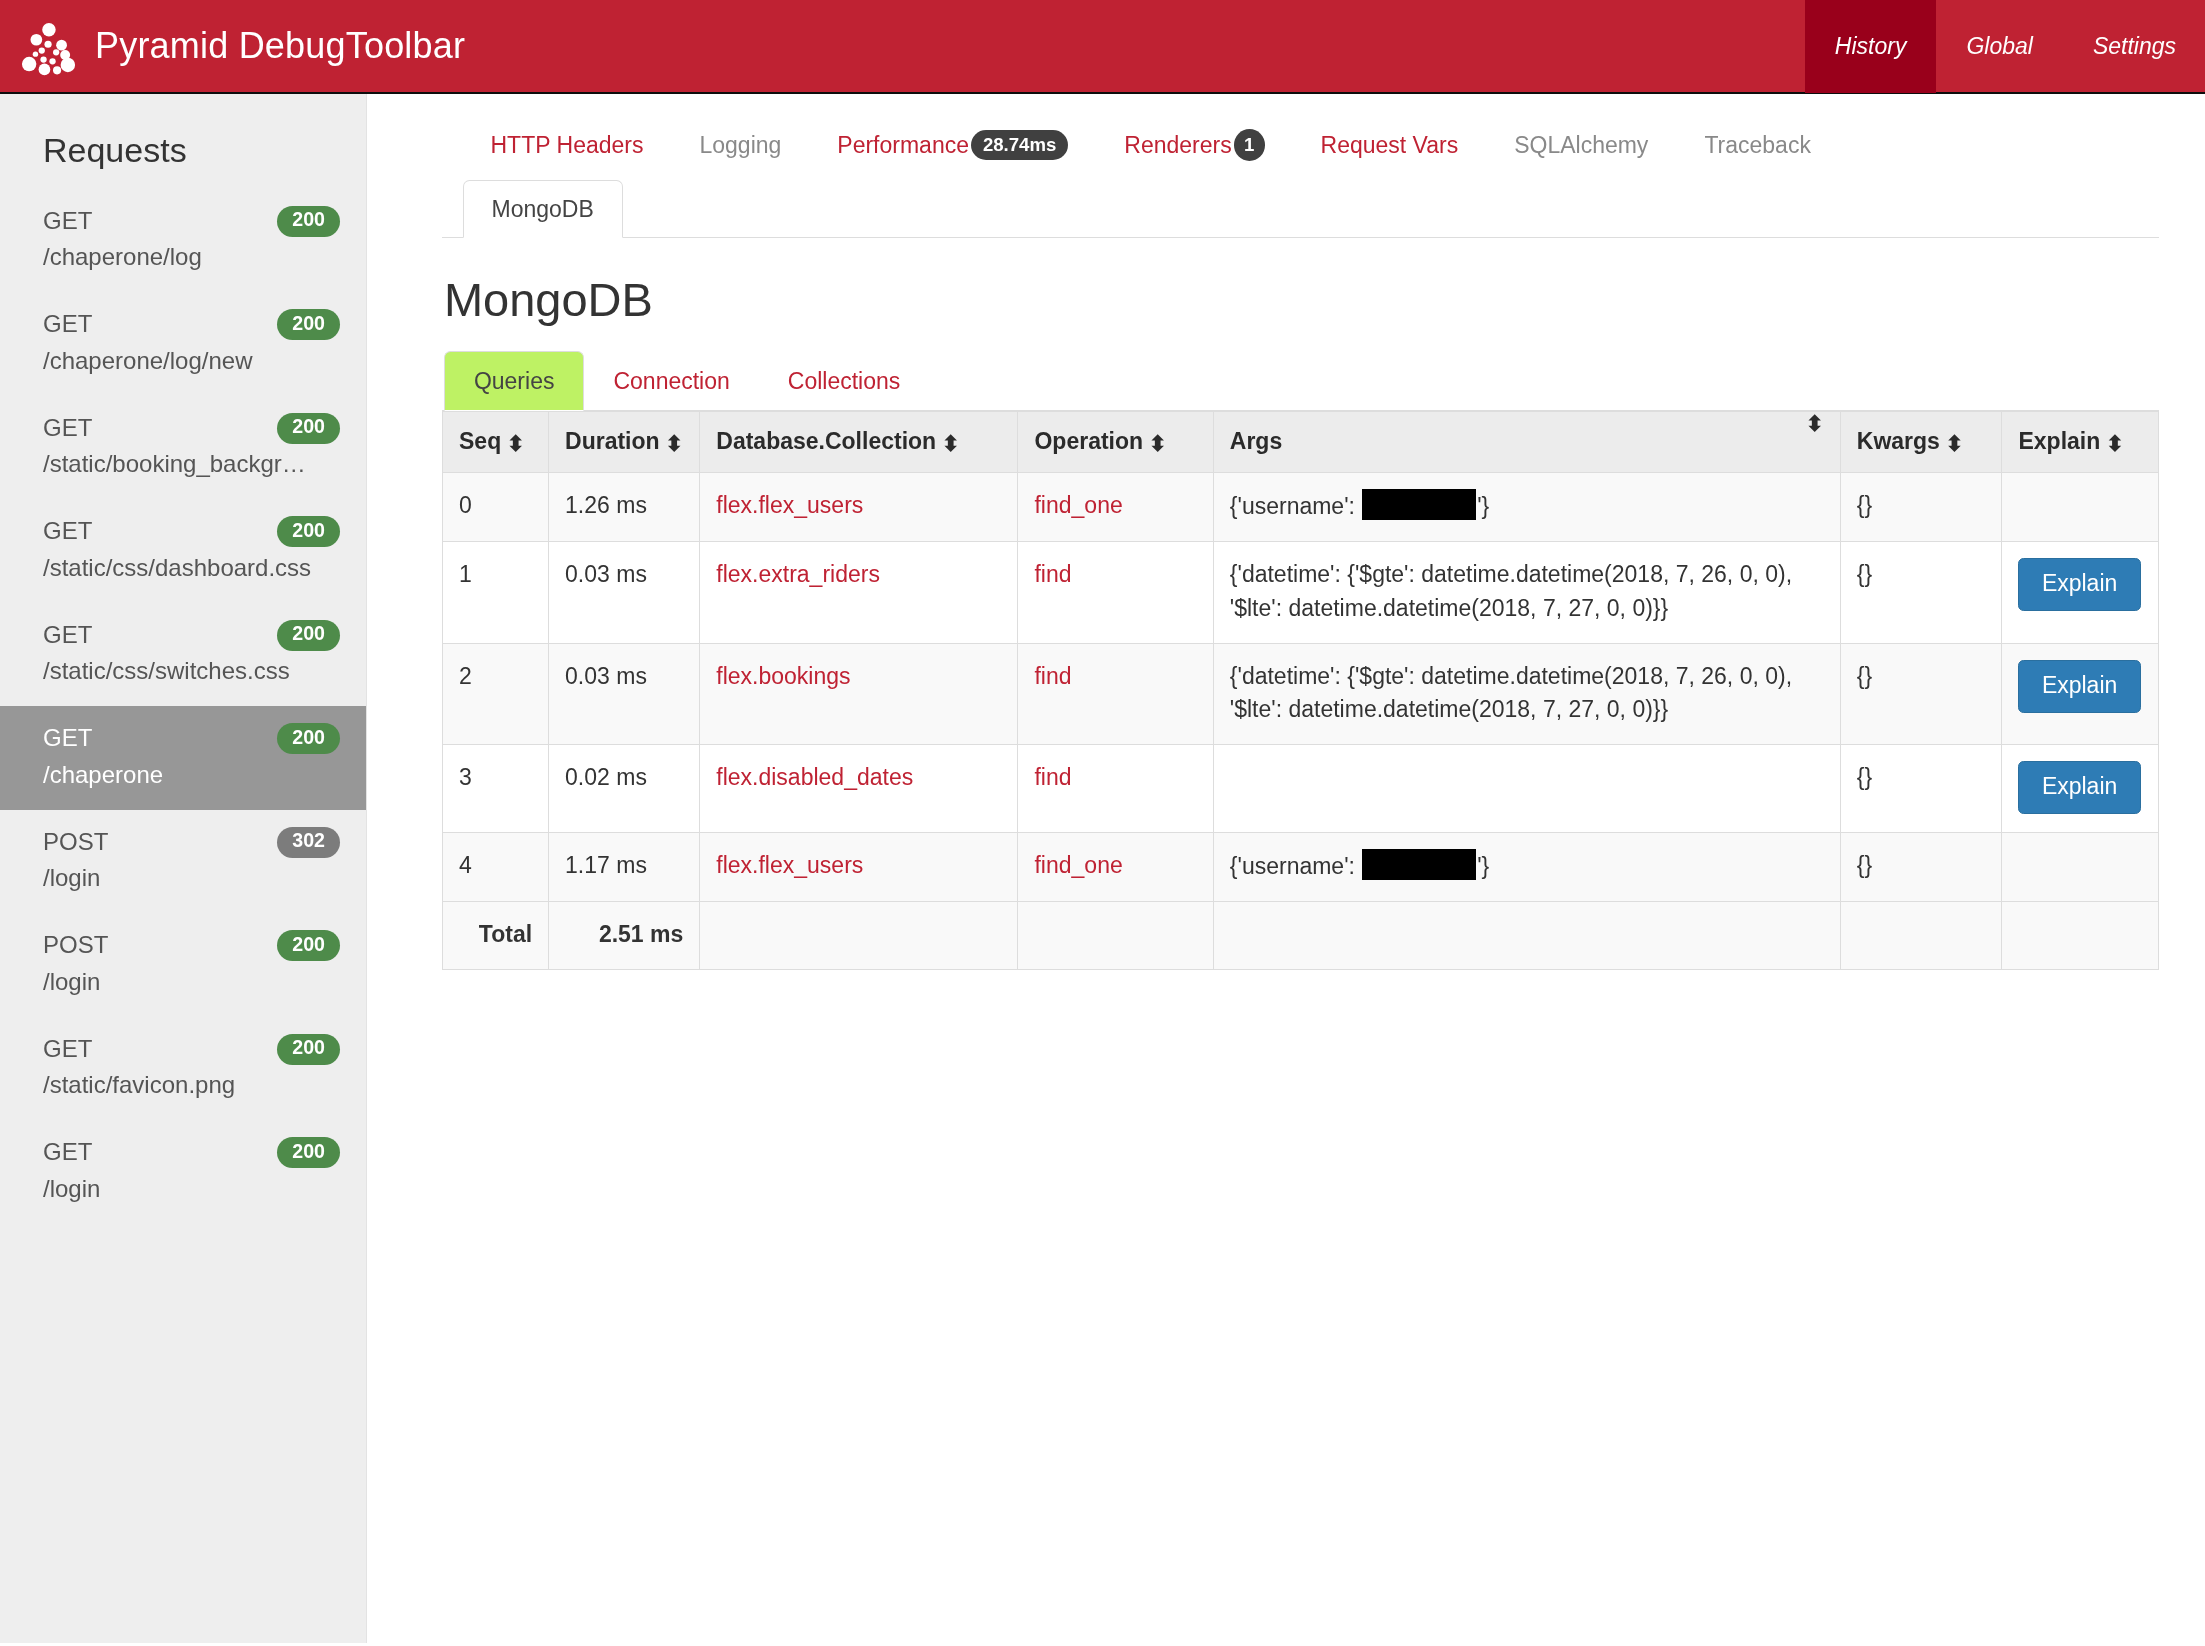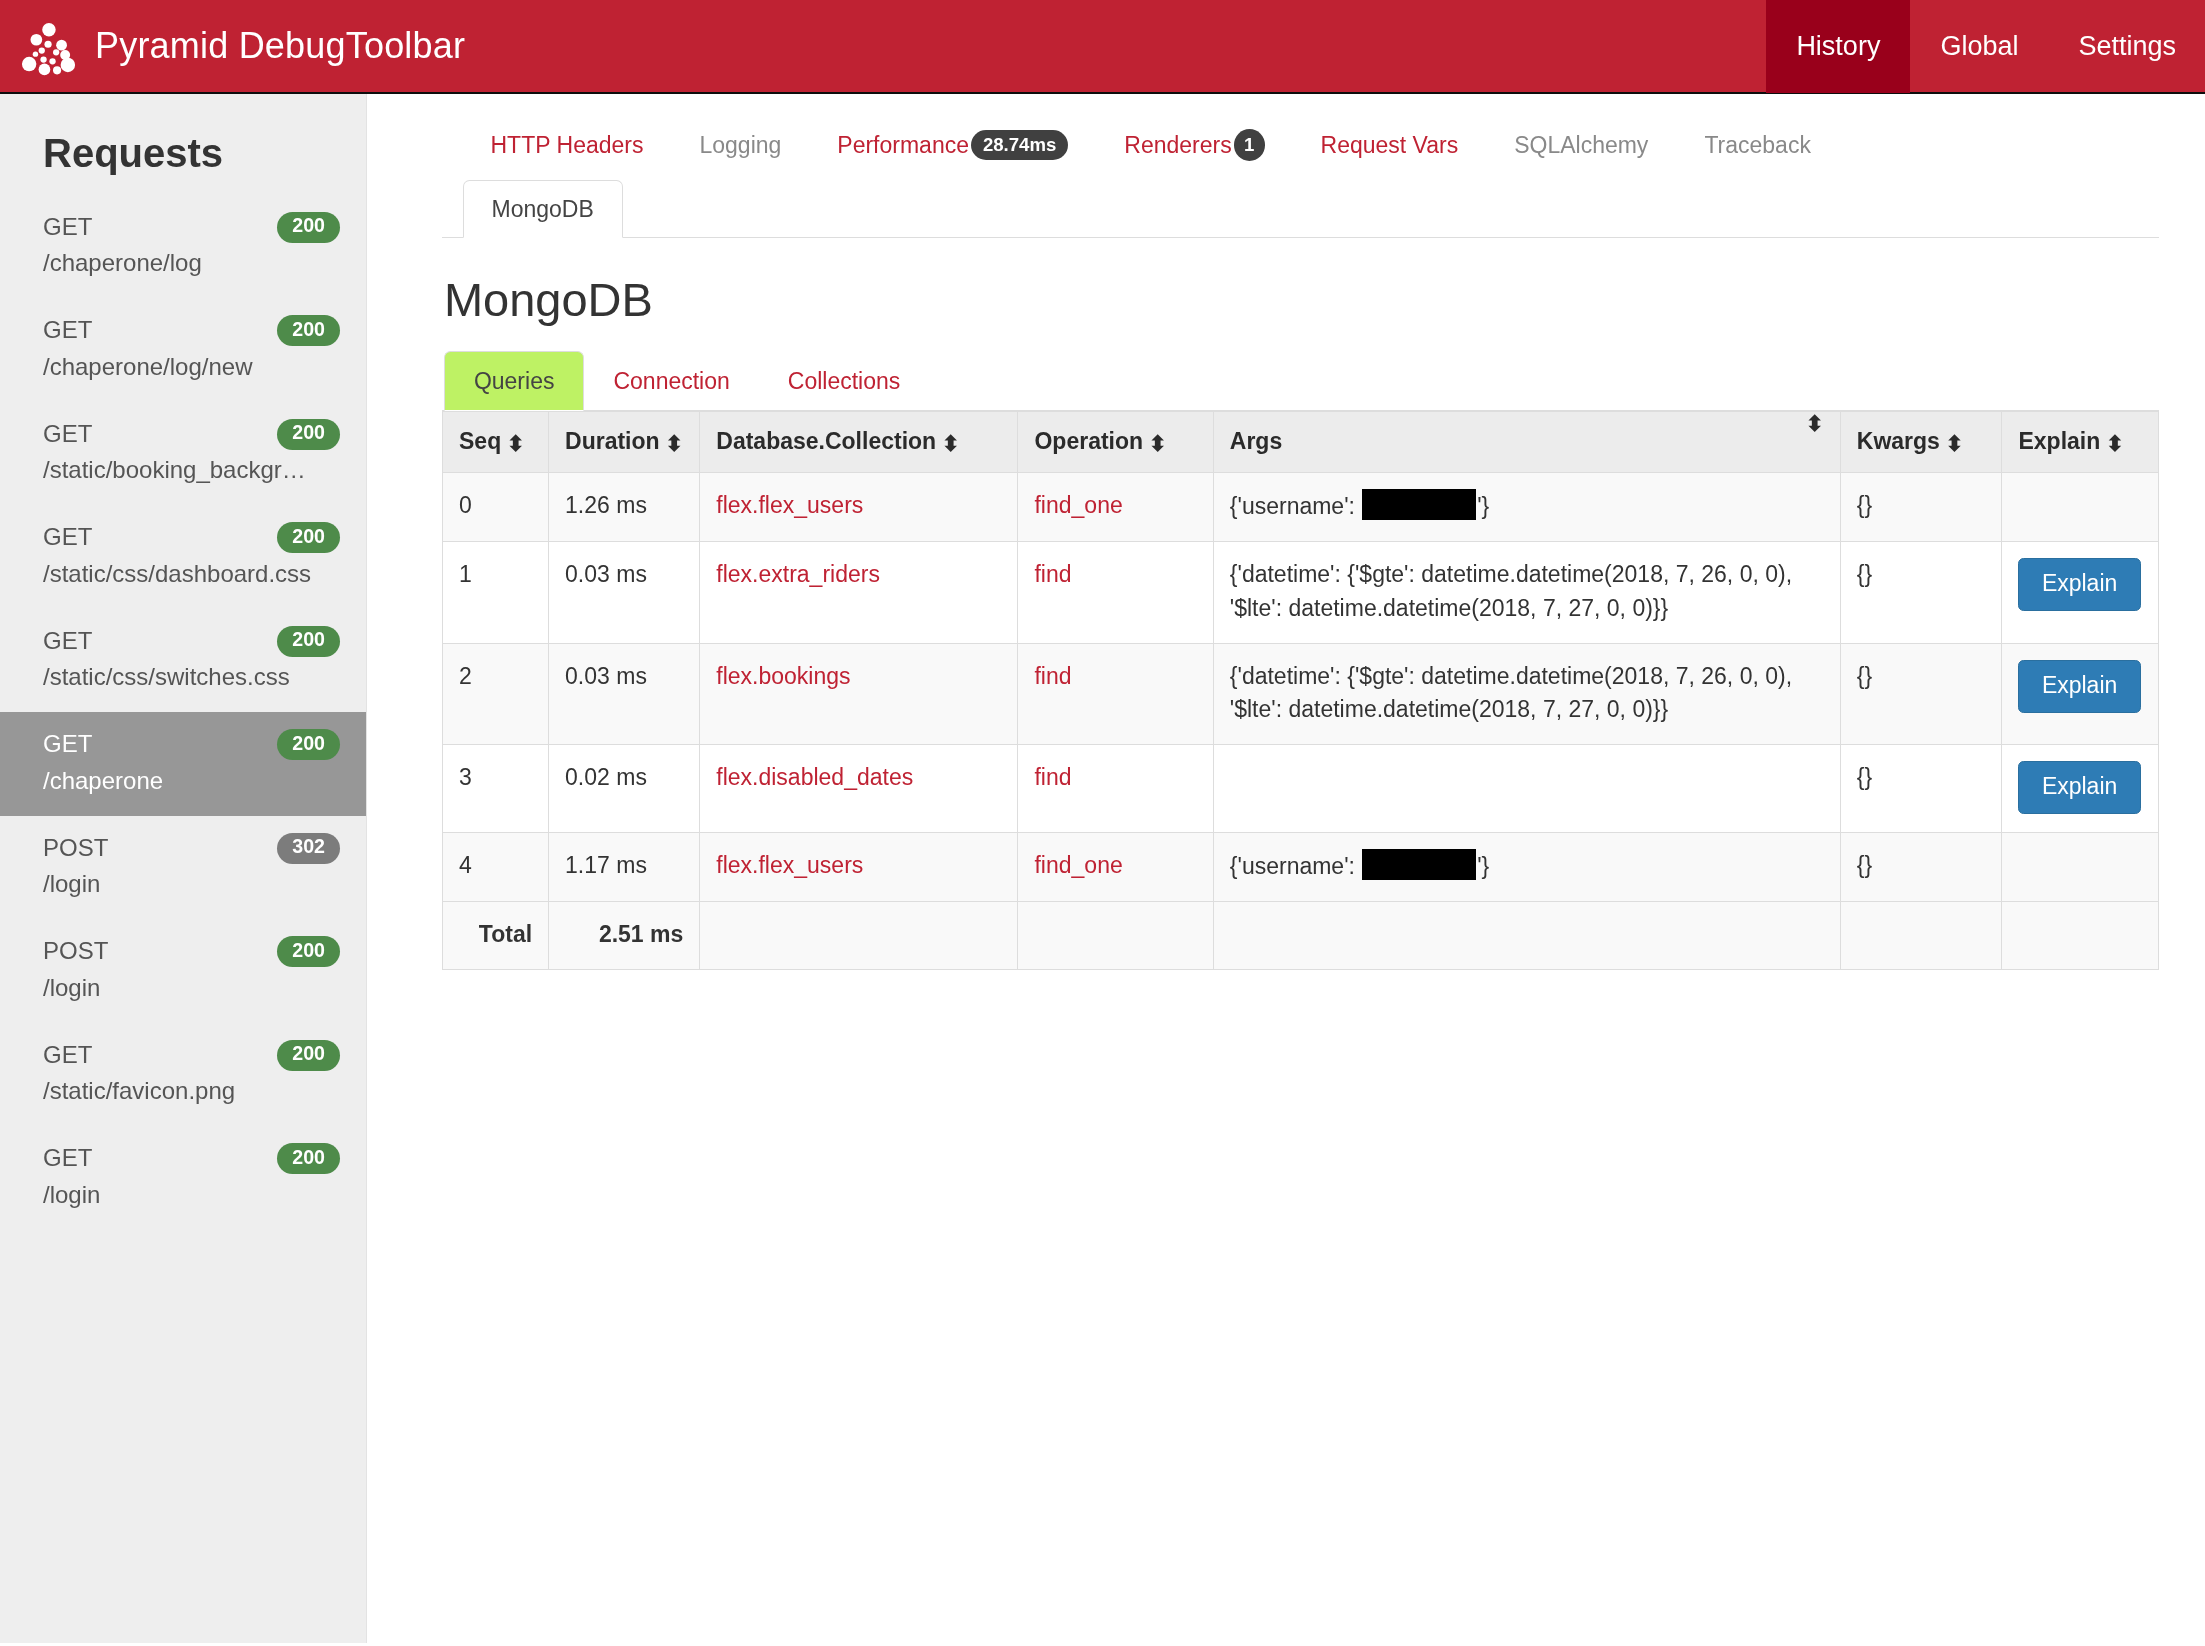--- a/index.html
+++ b/index.html
@@ -35,41 +35,42 @@
     font-weight: 400;
     letter-spacing: 0.2px;
     white-space: nowrap;
   }
   .topnav { display: flex; height: 94px; align-items: stretch; }
   .topnav a {
     display: flex;
     align-items: center;
     padding: 16px 30px;
     color: #ffffff;
-    font-size: 27px;
+    font-size: 23px;
     text-decoration: none;
     white-space: nowrap;
+    font-style: italic;
   }
   .topnav a.active { background: #99001b; }
 
   
   .layout { display: flex; align-items: stretch; height: 1549px; }
 
   
   .sidebar {
     width: 367px;
     min-width: 367px;
     background: #eeeeee;
     border-right: 0.9px solid #e3e3e3;
     padding-top: 26px;
   }
   .sidebar-title {
-    font-size: 40px;
+    font-size: 34px;
     color: #333333;
-    font-weight: 700;
+    font-weight: 400;
     padding: 11.2px 0 18.6px 43px;
   }
   .req-item {
     padding: 17px 26px 18.6px 43px;
     cursor: pointer;
     position: relative;
   }
   .req-item.selected { background: #979797; }
   .req-row {
     display: flex;

